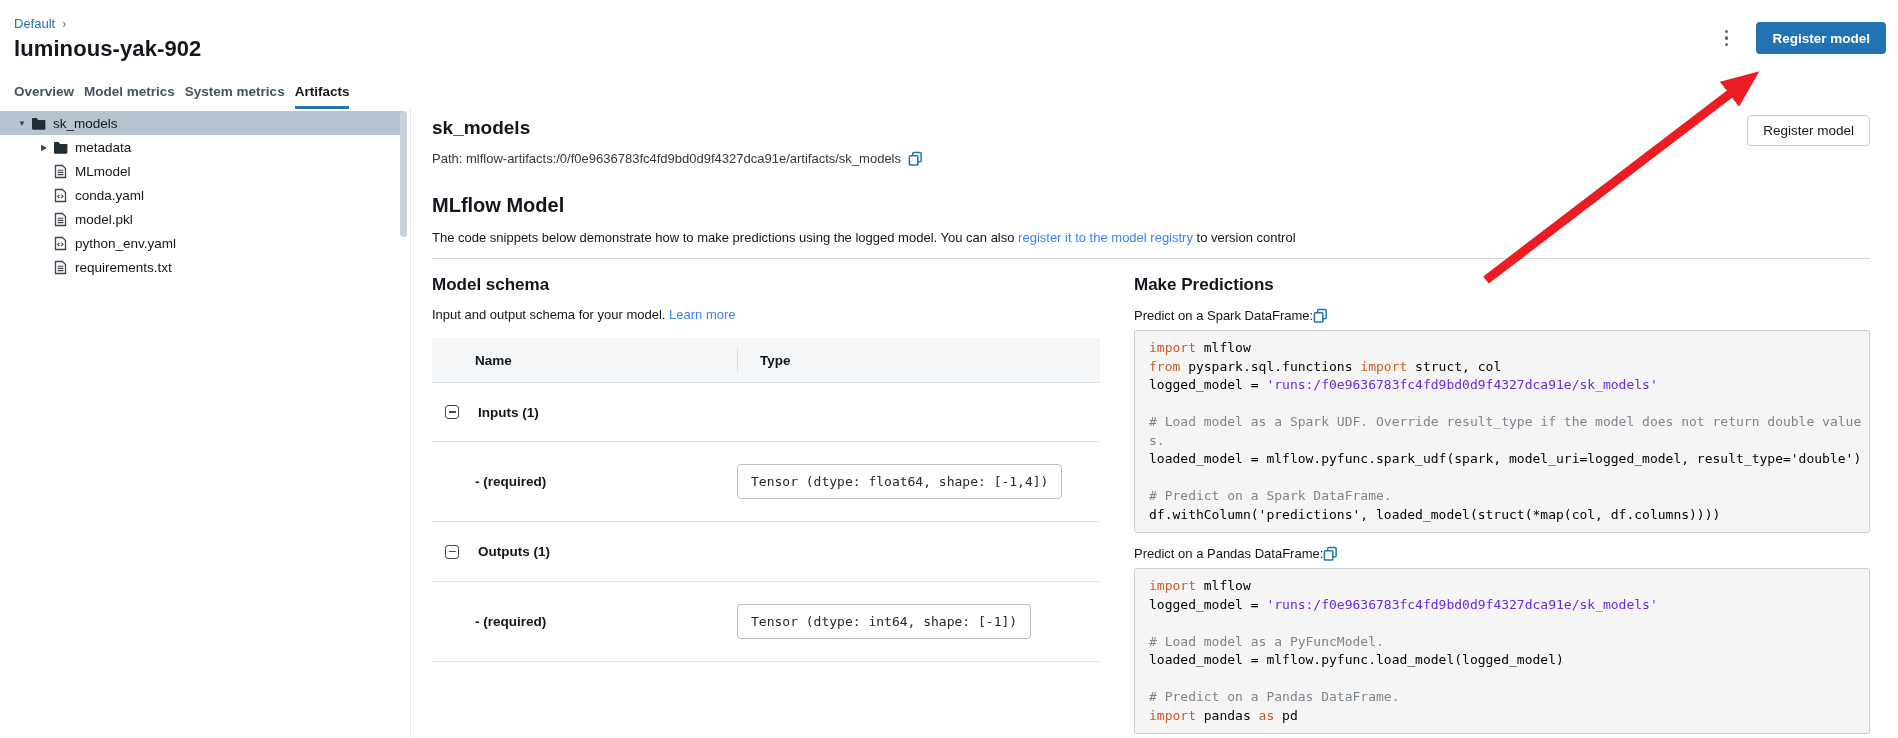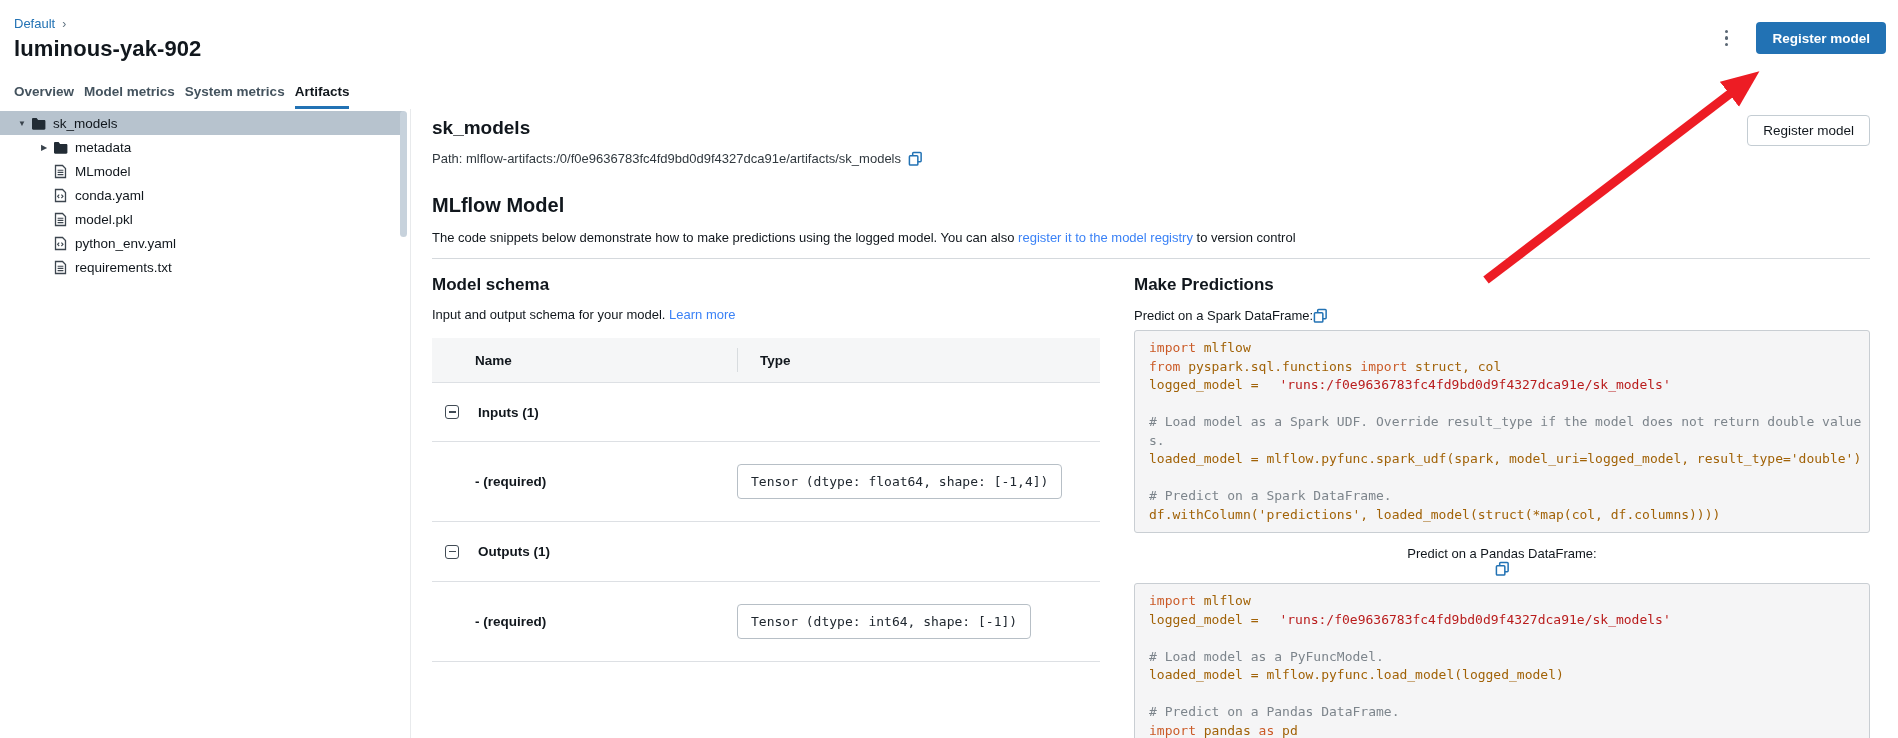--- a/index.html
+++ b/index.html
@@ -69,32 +69,32 @@
   .schema-data-row { height:80px; display:flex; align-items:center; border-bottom:1px solid #dde0e4; }
   .schema-data-row .cell-name { width:305px; padding-left:43px; flex:none; font-size:13.5px; font-weight:700; }
   .schema-data-row .cell-type { flex:1; padding-left:0; }
   .tensor-chip {
     display:inline-block; border:1px solid #b7bfc6; border-radius:4px;
     padding:9px 13px; font-family:"DejaVu Sans Mono", monospace; font-size:13px; color:#202830;
     background:#fff; white-space:nowrap;
   }
   
   .pred-label-row { display:flex; justify-content:flex-start; align-items:center; margin-top:13px; font-size:13px; }
-  .pred-label-row.second { margin-top:13px;flex-direction:column; }
+  .pred-label-row.second { margin-top:13px; }
   .code-block {
     margin-top:7px; background:#f5f5f6; border:1px solid #c9ced3; border-radius:3px;
     padding:8px 4px 8px 14px;
     font-family:"DejaVu Sans Mono", monospace; font-size:13px; line-height:18.5px;
     color:#454f58; white-space:pre-wrap; word-break:break-all;
   }
   .code-line { min-height:18.5px; }
   .tok-kw { color:#cb5b28; }
-  .tok-str { color:#b91c1c;margin-left:13px; }
+  .tok-str { color:#6d28d9; }
   .tok-com { color:#7d858c; }
-  .tok-pln { color:#a16207;margin-top:20px; }
+  .tok-pln { color:#000000;margin-top:20px; }
   
   .annotation-arrow { position:absolute; left:0; top:0; width:1898px; height:738px; pointer-events:none; z-index:50; }
 </style>
 </head>
 <body>
 
 <div class="header">
   <div class="breadcrumb">
     <a class="crumb-link">Default</a><span class="crumb-sep">›</span>
   </div>

